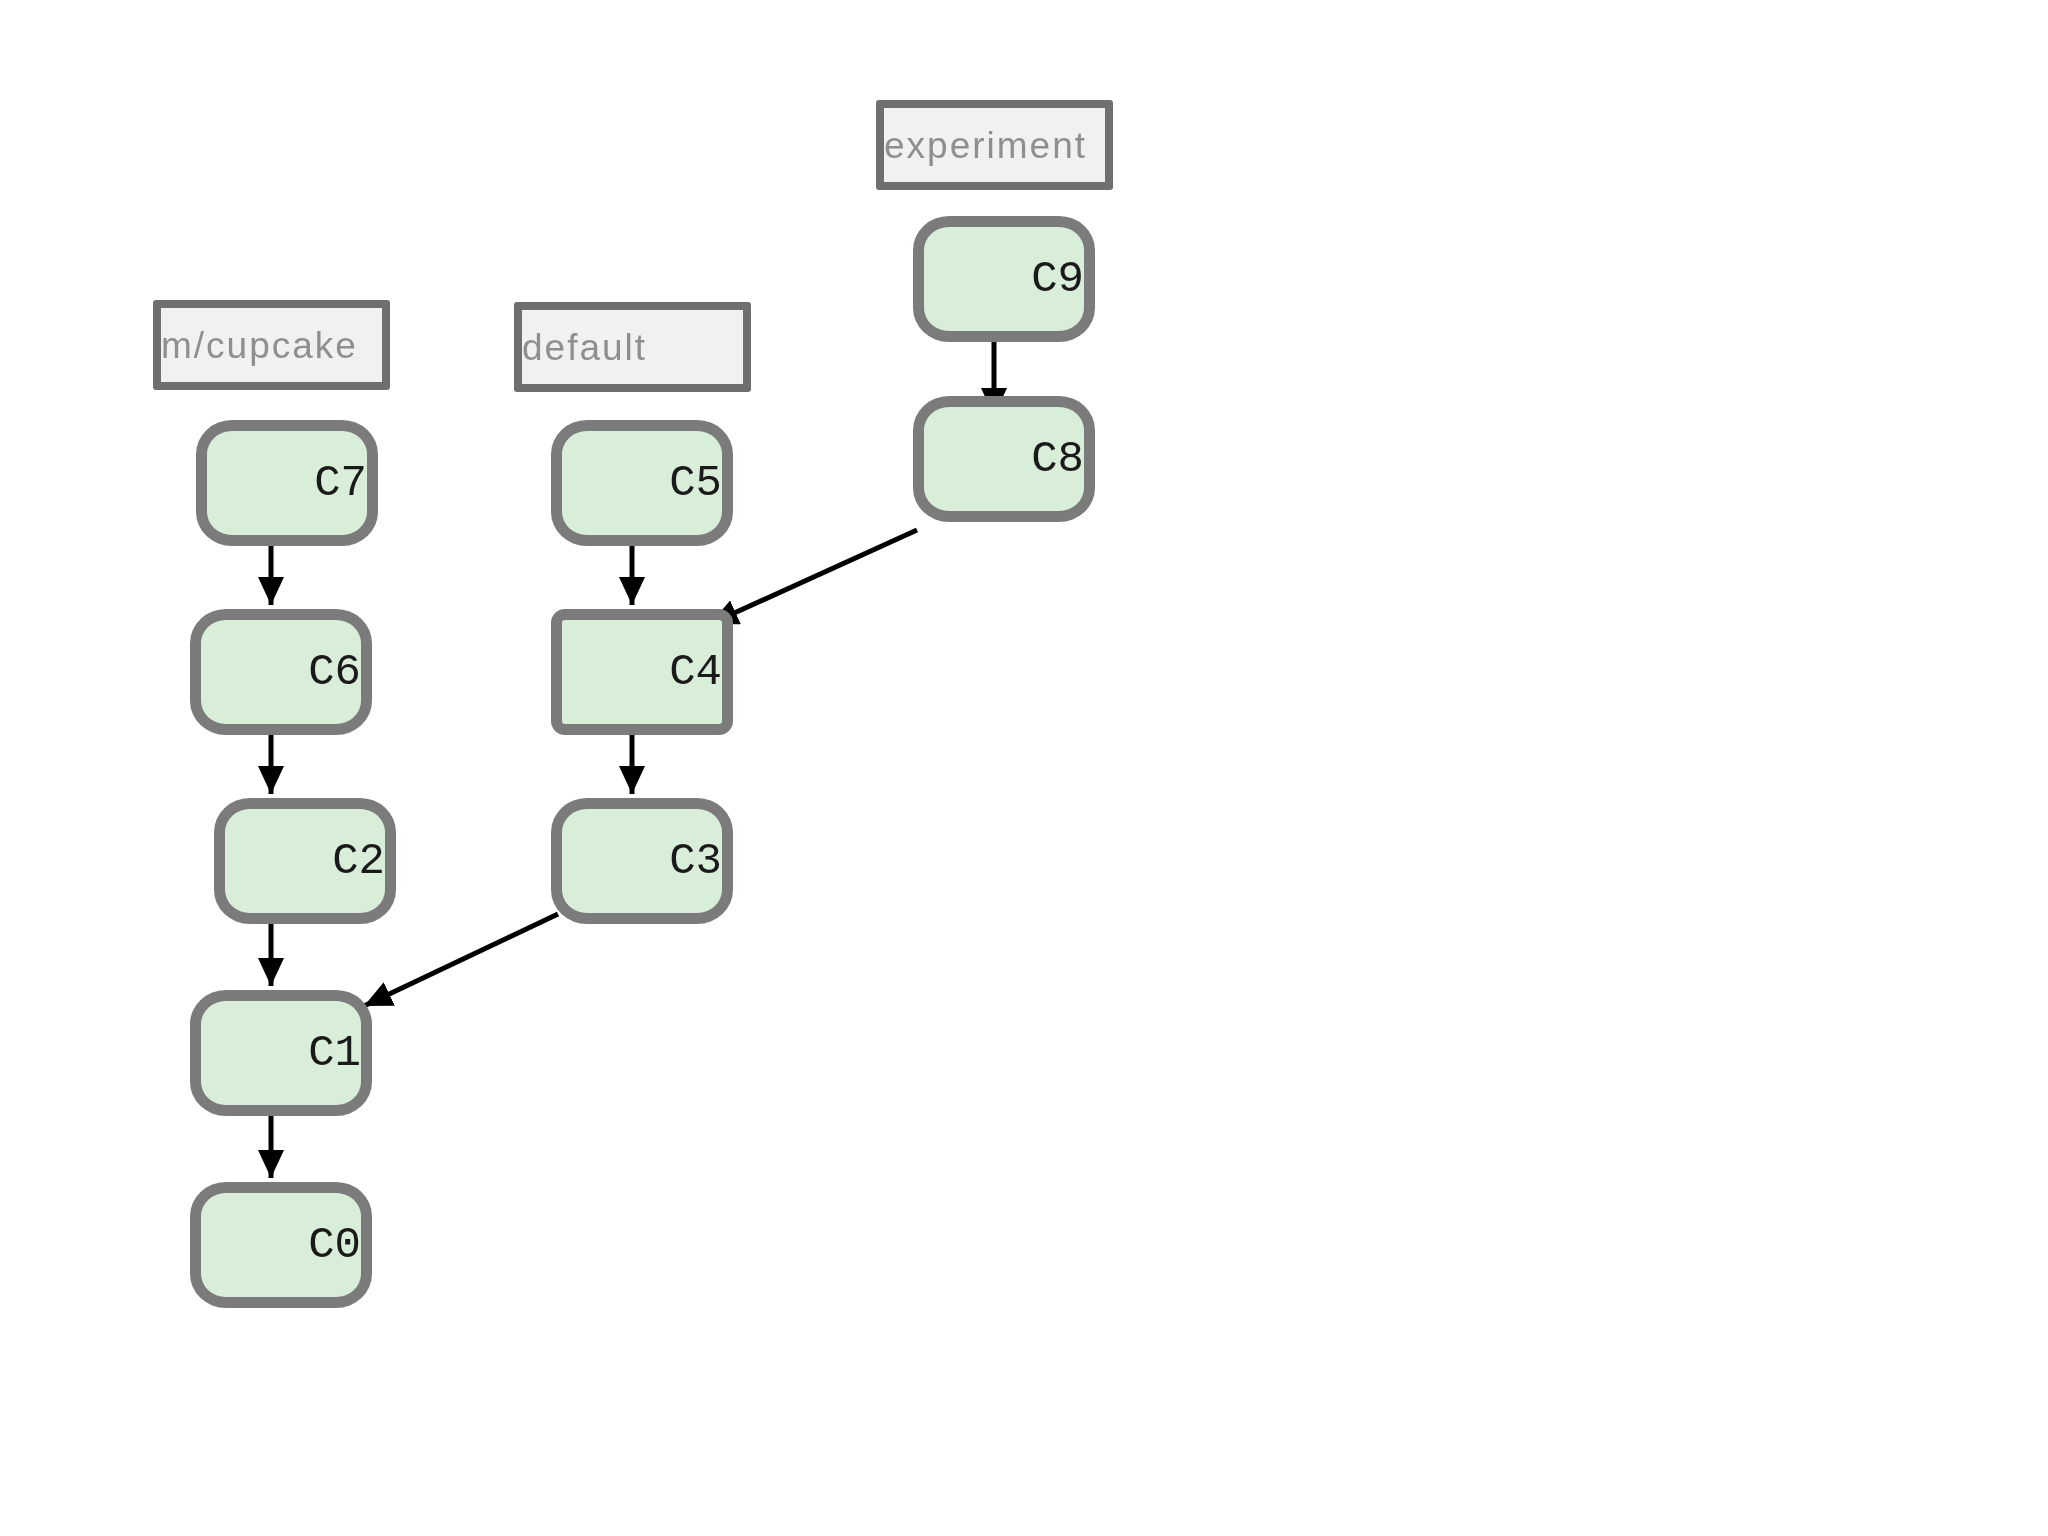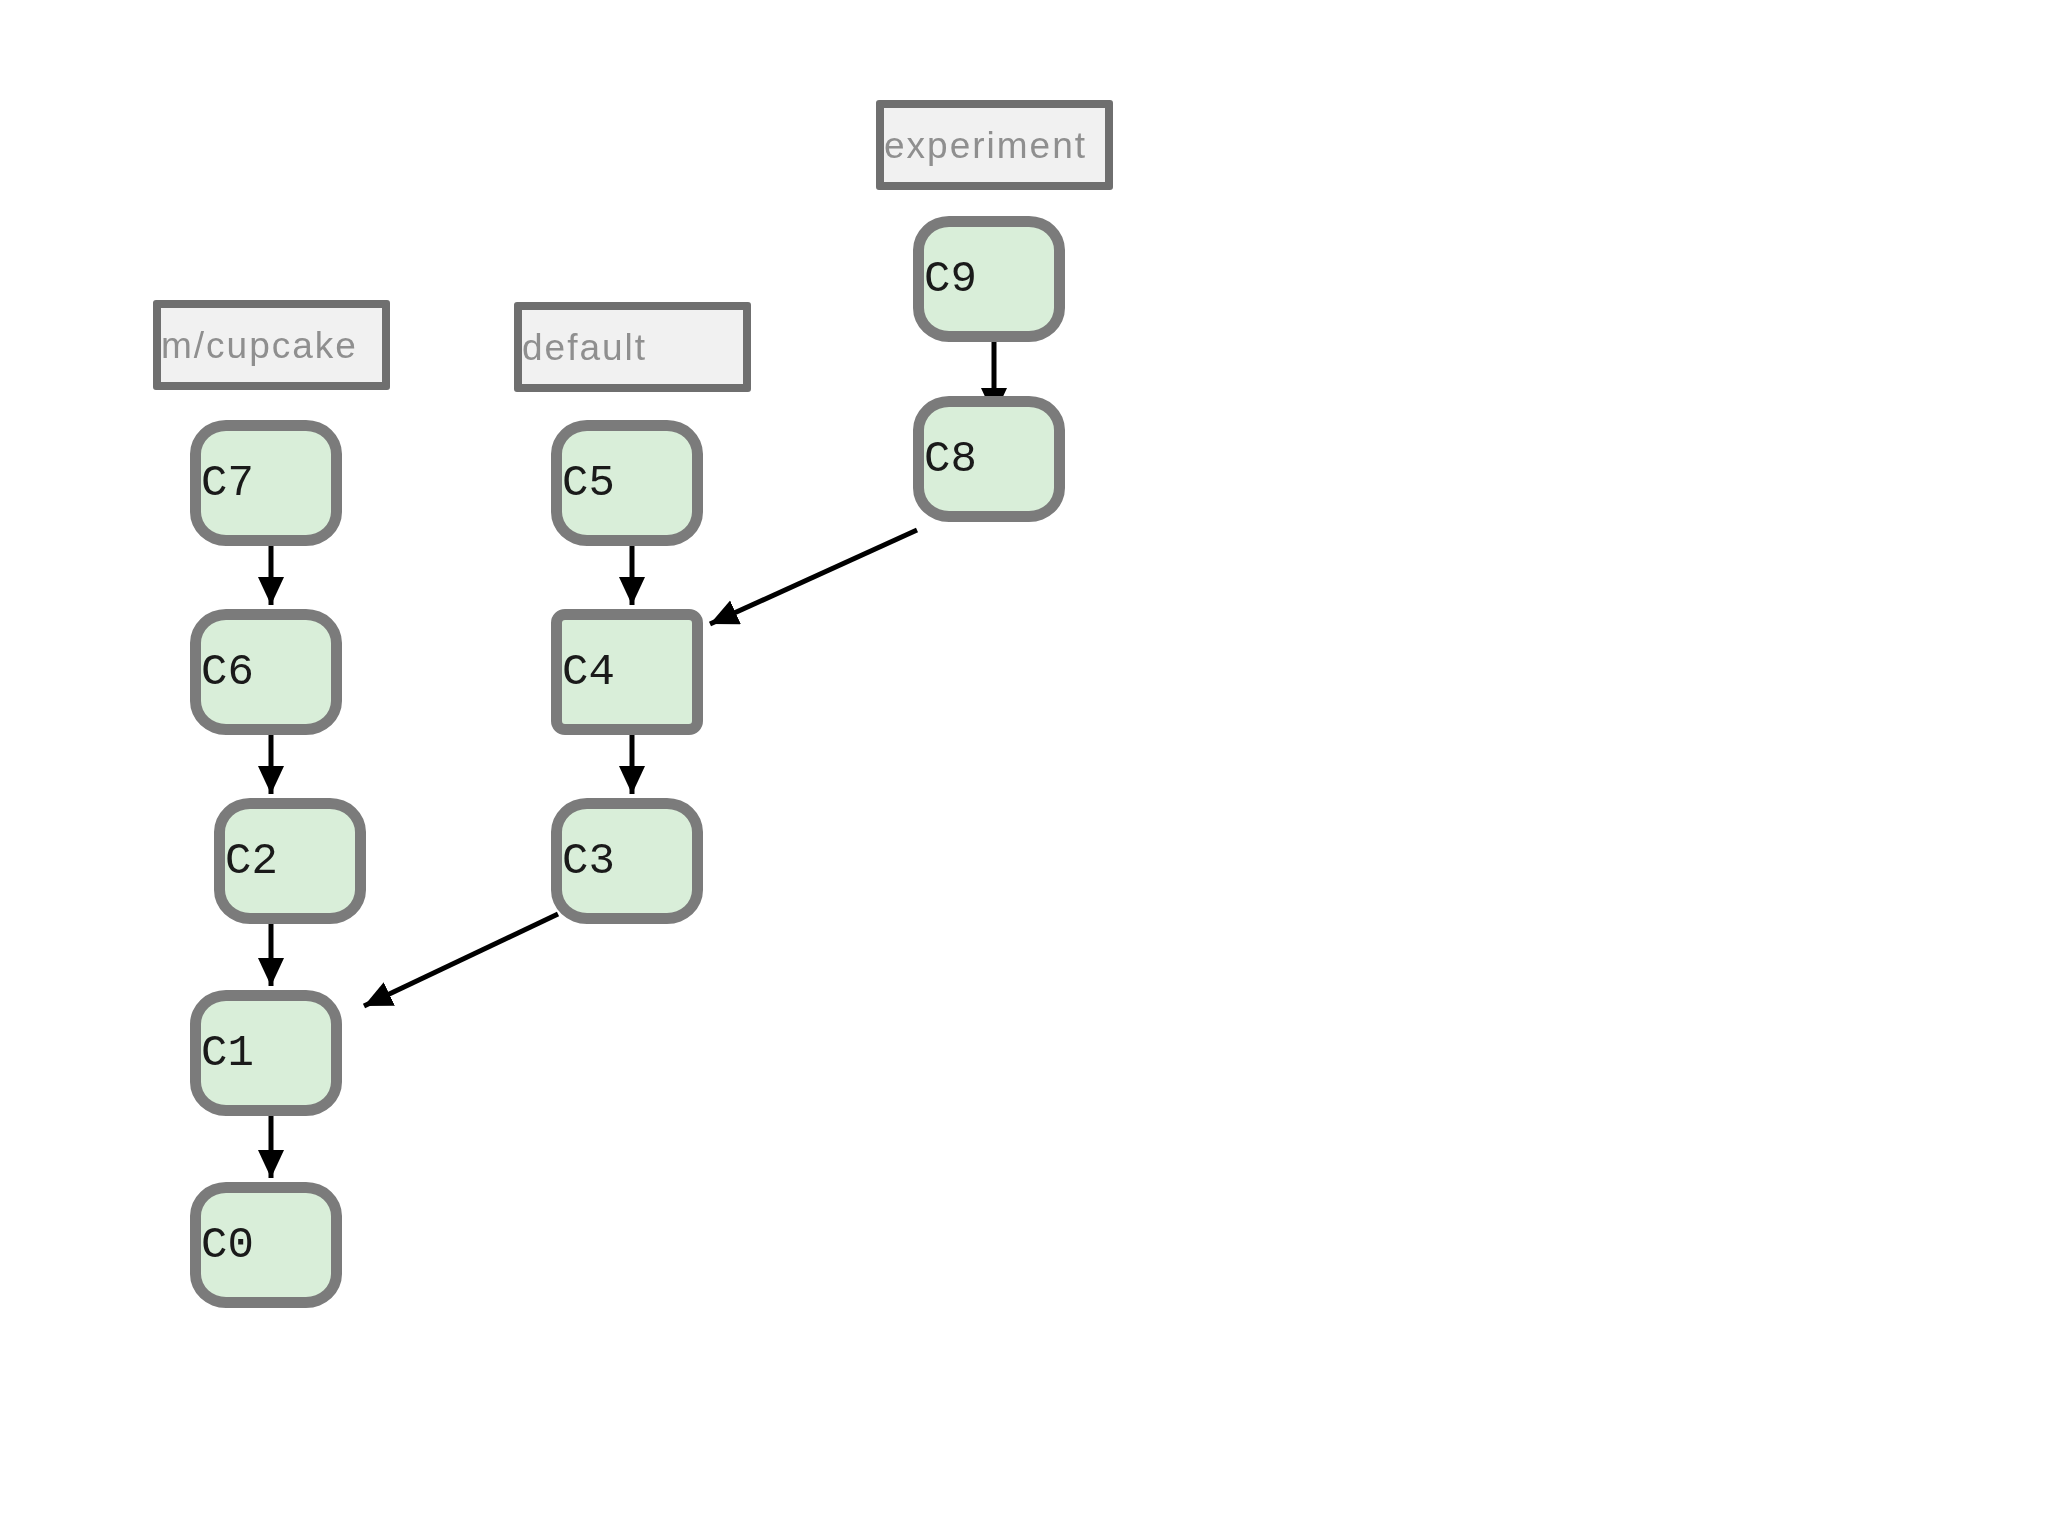--- a/index.html
+++ b/index.html
@@ -35,29 +35,29 @@
     stroke: var(--arrow);
     stroke-width: 5;
     fill: none;
   }
   .arrowhead-path {
     fill: var(--arrow);
     stroke: none;
   }
   .commit-node {
     position: absolute;
-    width: 152px;
+    width: 182px;
     height: 126px;
     box-sizing: border-box;
     background: var(--node-fill);
     border: 11px solid var(--node-border);
     border-radius: 36px / 34px;
     display: flex;
     align-items: center;
-    justify-content: flex-start;
+    justify-content: flex-end;
   }
   .commit-id {
     font-family: "Liberation Mono", "DejaVu Sans Mono", monospace;
     font-size: 44px;
     line-height: 1;
     color: var(--node-text);
   }
   .branch-label {
     position: absolute;
     width: 237px;
@@ -106,21 +106,21 @@
     <span class="branch-name">m/cupcake</span>
   </div>
   <div class="branch-label" style="left:876px; top:100px;">
     <span class="branch-name">experiment</span>
   </div>
 
   <div class="commit-node" style="left:913px; top:216px;">
     <span class="commit-id">C9</span>
   </div>
 
-  <div class="commit-node" style="left:190px; top:420px;">
+  <div class="commit-node" style="left:196px; top:420px;">
     <span class="commit-id">C7</span>
   </div>
   <div class="commit-node" style="left:551px; top:420px;">
     <span class="commit-id">C5</span>
   </div>
   <div class="commit-node" style="left:913px; top:396px;">
     <span class="commit-id">C8</span>
   </div>
 
   <div class="commit-node" style="left:190px; top:609px;">

